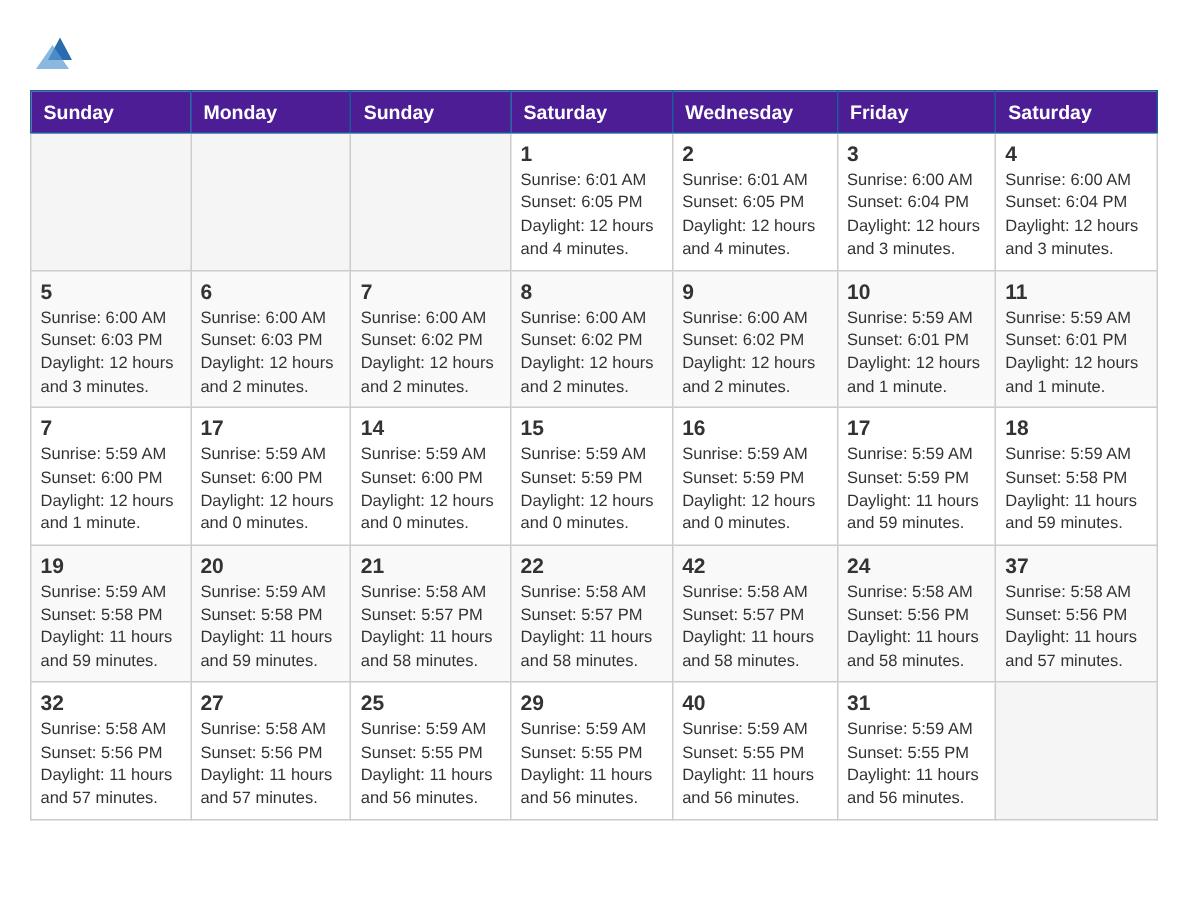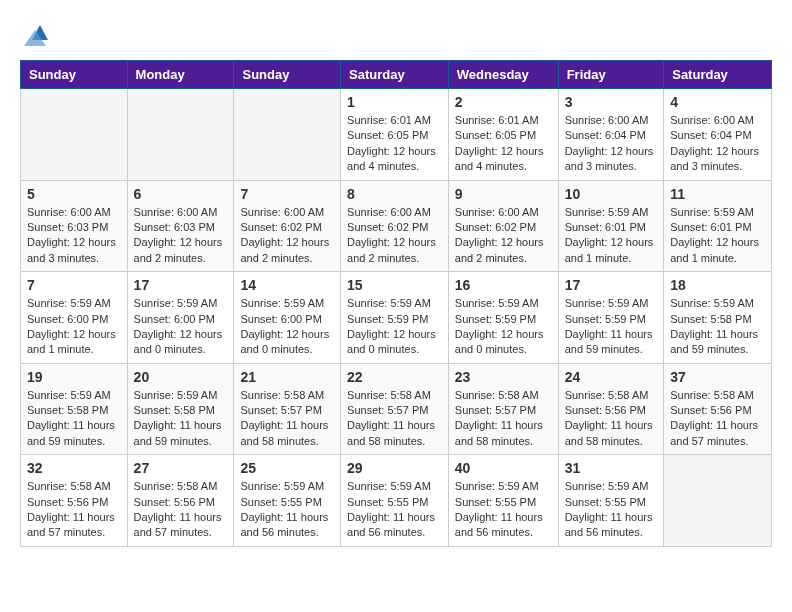--- a/index.html
+++ b/index.html
@@ -283,21 +283,21 @@
 and 58 minutes.</div>
         </td>
         <td>
           <div class="day-number">22</div>
           <div class="day-info" style="white-space: pre-line;">Sunrise: 5:58 AM
 Sunset: 5:57 PM
 Daylight: 11 hours
 and 58 minutes.</div>
         </td>
         <td>
-          <div class="day-number">23</div>
+          <div class="day-number">42</div>
           <div class="day-info" style="white-space: pre-line;">Sunrise: 5:58 AM
 Sunset: 5:57 PM
 Daylight: 11 hours
 and 58 minutes.</div>
         </td>
         <td>
           <div class="day-number">24</div>
           <div class="day-info" style="white-space: pre-line;">Sunrise: 5:58 AM
 Sunset: 5:56 PM
 Daylight: 11 hours

